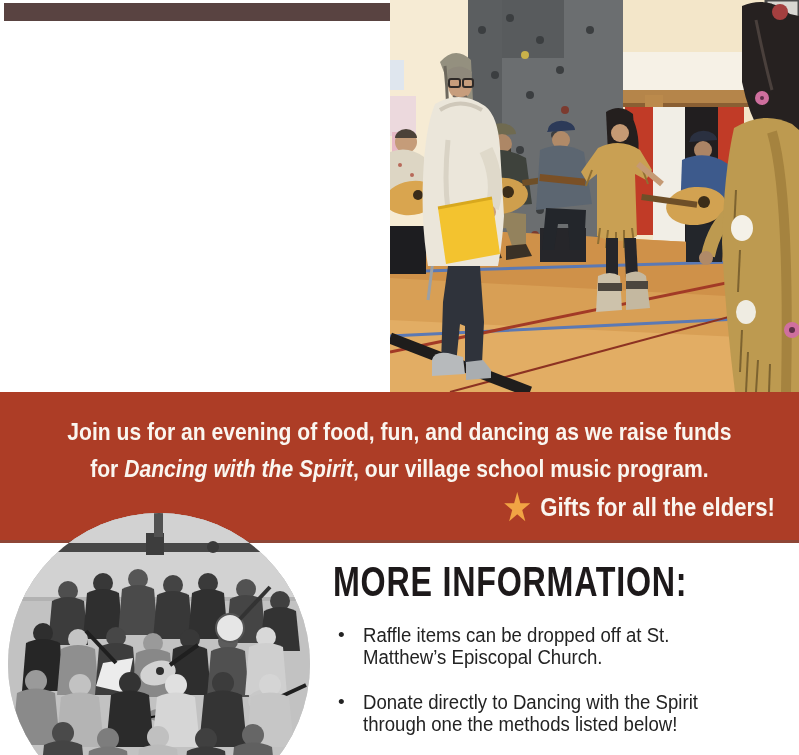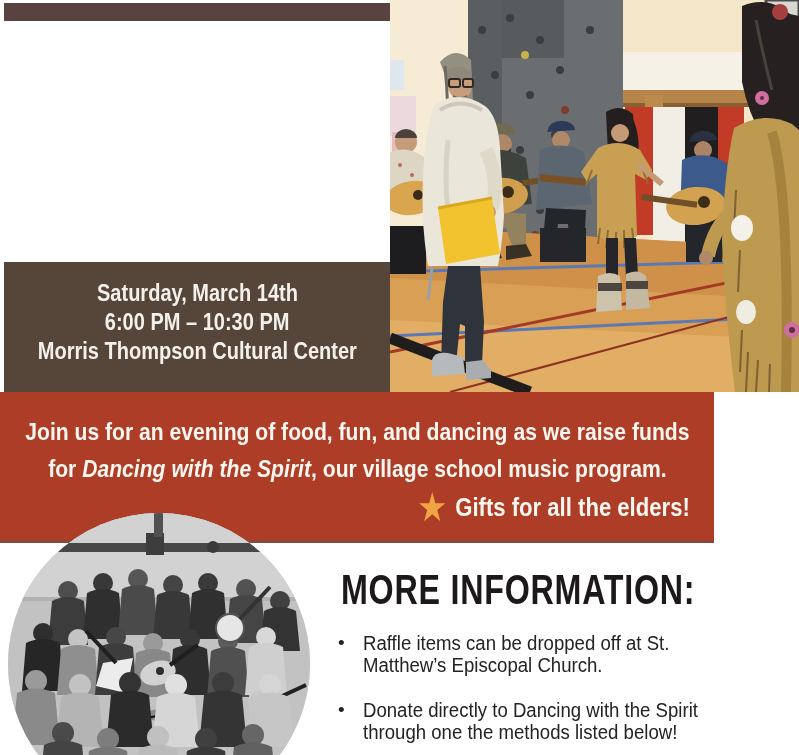--- a/index.html
+++ b/index.html
@@ -18,21 +18,21 @@
 
   .date-box{position:absolute;left:4px;top:262px;width:386px;height:130px;box-sizing:border-box;
             background:#564639;display:flex;flex-direction:column;align-items:center;padding-top:17px;}
   .date-line{color:#f4f1ec;font-weight:bold;font-size:23px;line-height:29px;
              transform:scaleX(.87);transform-origin:center;white-space:nowrap;}
 
   
   .photo{position:absolute;left:390px;top:0;width:409px;height:392px;overflow:hidden;background:#f3e6c9;}
 
   
-  .red-band{position:absolute;left:0;top:392px;width:714px;height:151px;box-sizing:border-box;
+  .red-band{position:absolute;left:0;top:392px;width:799px;height:151px;box-sizing:border-box;
             background:#ad3d26;border-bottom:3px solid #8e4636;
             display:flex;flex-direction:column;align-items:center;padding-top:21px;}
   .join-line{color:#faf6f0;font-weight:bold;font-size:24px;line-height:37px;
              transform:scaleX(.88);transform-origin:center;white-space:nowrap;}
   .join-line .it{font-style:italic;}
   .gifts{position:absolute;right:24px;top:97px;display:flex;align-items:center;
          transform:scaleX(.85);transform-origin:right center;white-space:nowrap;}
   .star{color:#f1a444;font-size:40px;line-height:36px;margin-right:9px;}
   .gifts-text{color:#faf6f0;font-weight:bold;font-size:26px;}
 
@@ -48,25 +48,20 @@
   .bullet-text{white-space:pre-line;display:inline-block;transform:scaleX(.93);transform-origin:left top;}
 </style>
 </head>
 <body>
 
 <div class="page">
 
   <div class="top-bar"></div>
 
 
-  <div class="date-box">
-    <div class="date-line">Saturday, March 14th</div>
-    <div class="date-line">6:00 PM – 10:30 PM</div>
-    <div class="date-line">Morris Thompson Cultural Center</div>
-  </div>
 
   <div class="photo">
     <svg width="409" height="392" viewBox="0 0 409 392">
 
       <rect x="0" y="0" width="409" height="262" fill="#f3e6c9"></rect>
       <rect x="0" y="0" width="78" height="262" fill="#f6ebd4"></rect>
 
       <rect x="0" y="96" width="26" height="40" fill="#ecd9dd"></rect>
       <rect x="2" y="132" width="20" height="22" fill="#e7b9c6"></rect>
       <rect x="0" y="60" width="14" height="30" fill="#dfe6ee"></rect>
@@ -335,21 +330,21 @@
         <circle cx="198" cy="226" r="11" fill="#404040"></circle>
           <path d="M179,238 q19,-9 38,0 l5,44 -48,0 z" fill="#3a3a3a"></path>
         <circle cx="245" cy="222" r="11" fill="#666"></circle>
           <path d="M226,234 q19,-9 38,0 l5,48 -48,0 z" fill="#606060"></path>
       </g>
       <ellipse cx="151" cy="296" rx="160" ry="28" fill="#9e9e9e"></ellipse>
     </svg>
   </div>
 
   <div class="more-info">
-    <h2 class="mi-heading" style="margin:8px">
+    <h2 class="mi-heading" style="margin:0">
       <span class="ln">MORE INFORMATION:</span>
     </h2>
     <div class="bullets">
       <div class="bullet-item">
         <span class="bullet-dot">•</span>
         <span class="bullet-text">Raffle items can be dropped off at St.
 Matthew’s Episcopal Church.</span>
       </div>
       <div class="bullet-item">
         <span class="bullet-dot">•</span>

